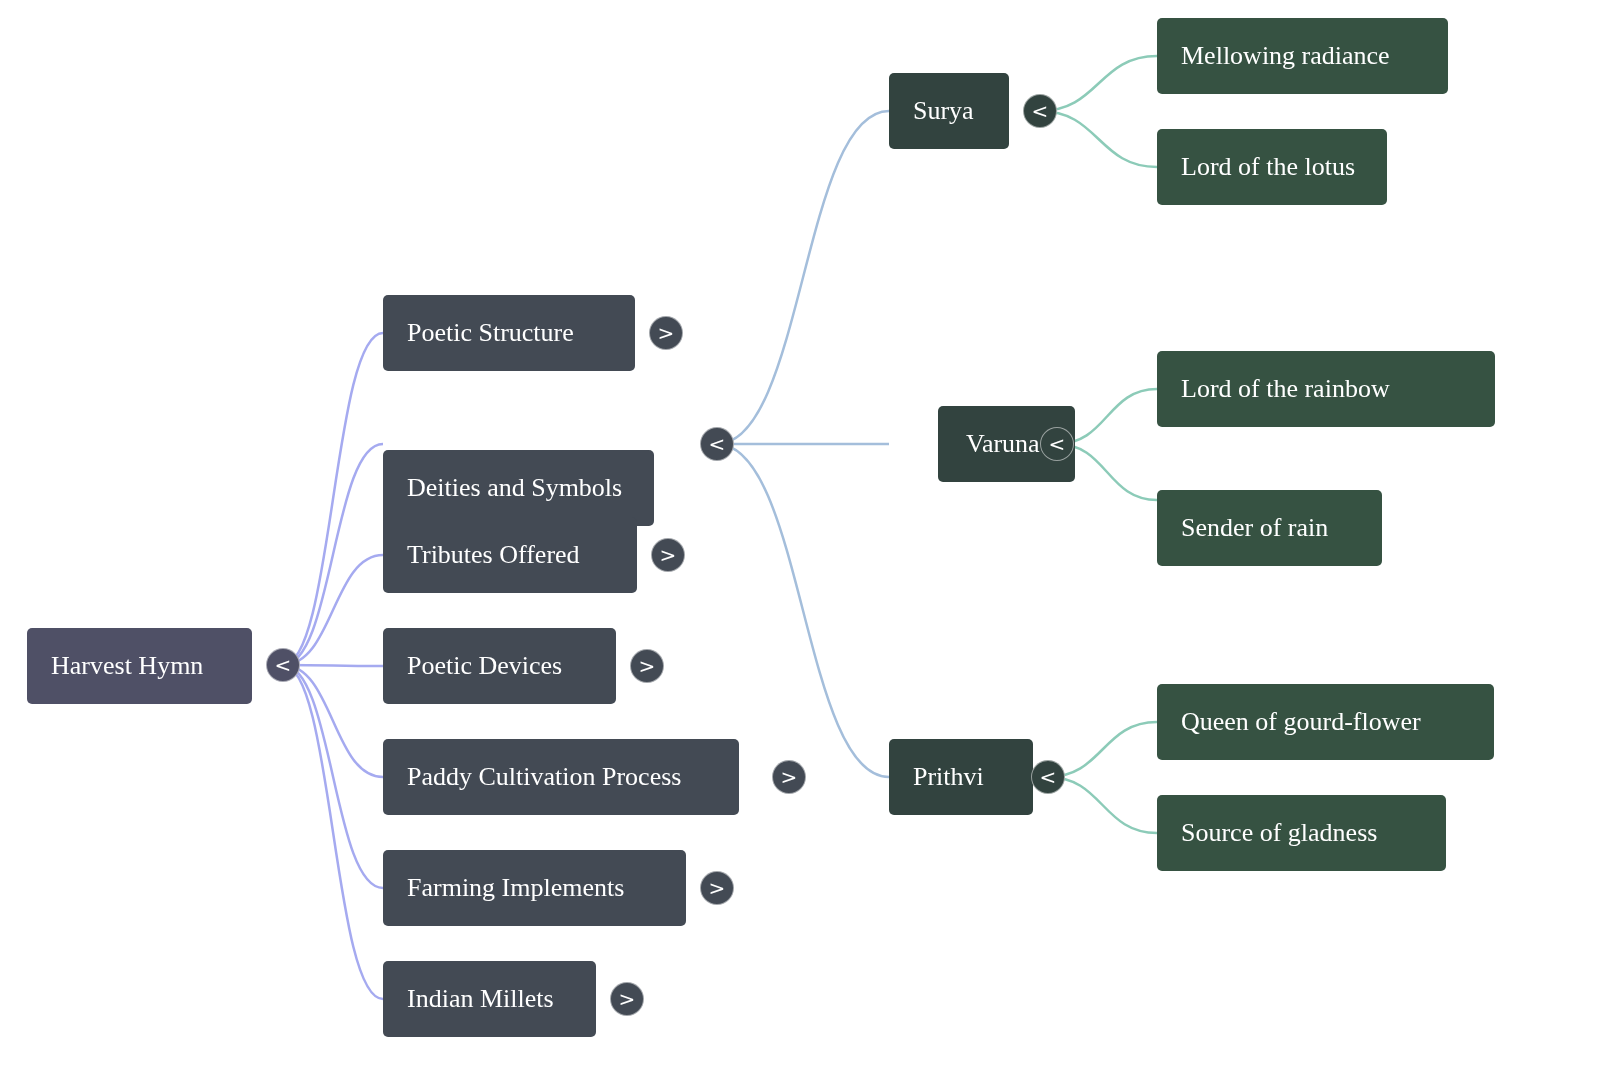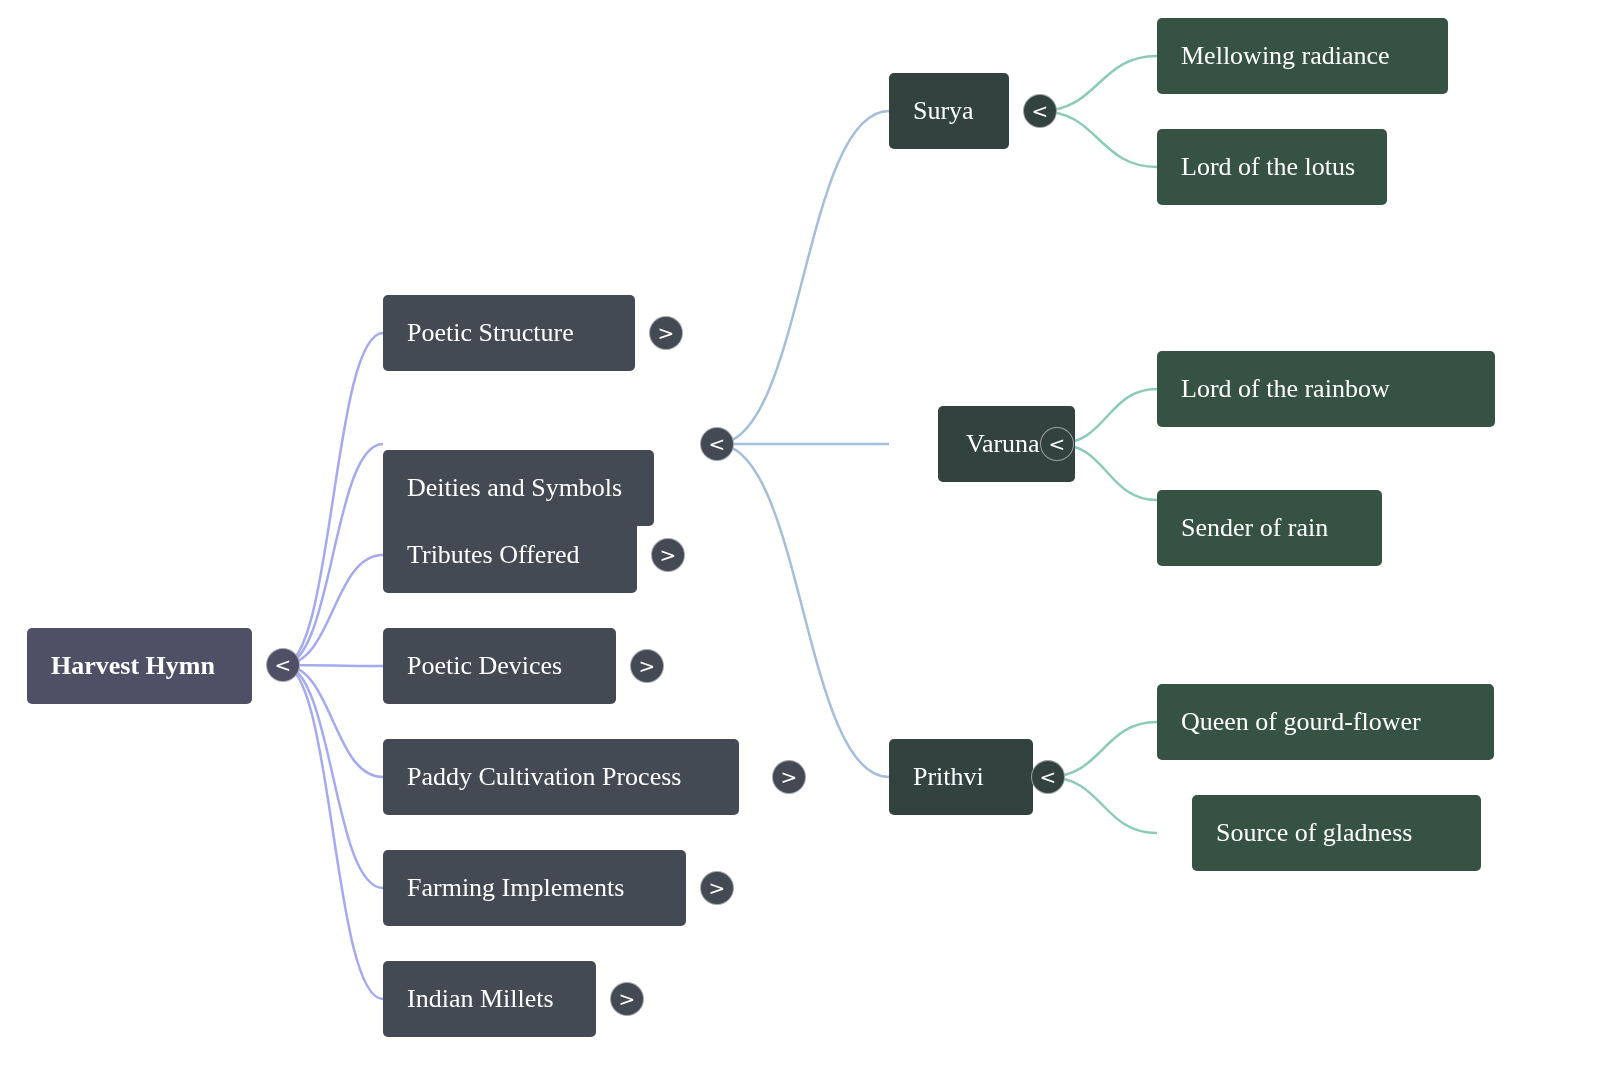--- a/index.html
+++ b/index.html
@@ -2,21 +2,21 @@
 <html><head>
 <meta charset="utf-8">
 <style>
   html, body { margin: 0; padding: 0; background: #ffffff; }
   body { width: 1600px; height: 1075px; position: relative; overflow: hidden;
          font-family: "Liberation Serif", "DejaVu Serif", serif; }
   #edges { position: absolute; left: 0; top: 0; width: 1600px; height: 1075px; }
   .node { position: absolute; height: 76px; border-radius: 5px; color: #ffffff;
           font-size: 26px; line-height: 76px; padding: 0 24px; box-sizing: border-box;
           white-space: nowrap; cursor: pointer; }
-  .lvl0 { background: #4f5066; font-weight: bold; }
+  .lvl0 { background: #4f5066; }
   .lvl1 { background: #434a54; }
   .lvl2 { background: #32433f; }
   .lvl3 { background: #365242; }
   .toggle { position: absolute; width: 34px; height: 34px; border-radius: 50%;
             color: #ffffff; font-family: "DejaVu Sans", sans-serif; font-size: 20px;
             line-height: 32px; text-align: center; cursor: pointer; box-sizing: border-box;
             border: 1px solid rgba(255,255,255,0.5); }
   .t0 { background: #4f5066; }
   .t1 { background: #434a54; }
   .t2 { background: #32433f; }
@@ -74,13 +74,13 @@
 <div class="toggle t2" style="left:1040px;top:427px;">&lt;</div>
 
 <div class="node lvl2" style="left:889px;top:739px;width:144px;">Prithvi</div>
 <div class="toggle t2" style="left:1031px;top:760px;">&lt;</div>
 
 <div class="node lvl3" style="left:1157px;top:18px;width:291px;">Mellowing radiance</div>
 <div class="node lvl3" style="left:1157px;top:129px;width:230px;">Lord of the lotus</div>
 <div class="node lvl3" style="left:1157px;top:351px;width:338px;">Lord of the rainbow</div>
 <div class="node lvl3" style="left:1157px;top:462px;width:225px;margin-top:28px;">Sender of rain</div>
 <div class="node lvl3" style="left:1157px;top:684px;width:337px;">Queen of gourd-flower</div>
-<div class="node lvl3" style="left:1192px;top:795px;width:289px;">Source of gladness</div>
+<div class="node lvl3" style="left:1157px;top:795px;width:289px;">Source of gladness</div>
 
 </body></html>

